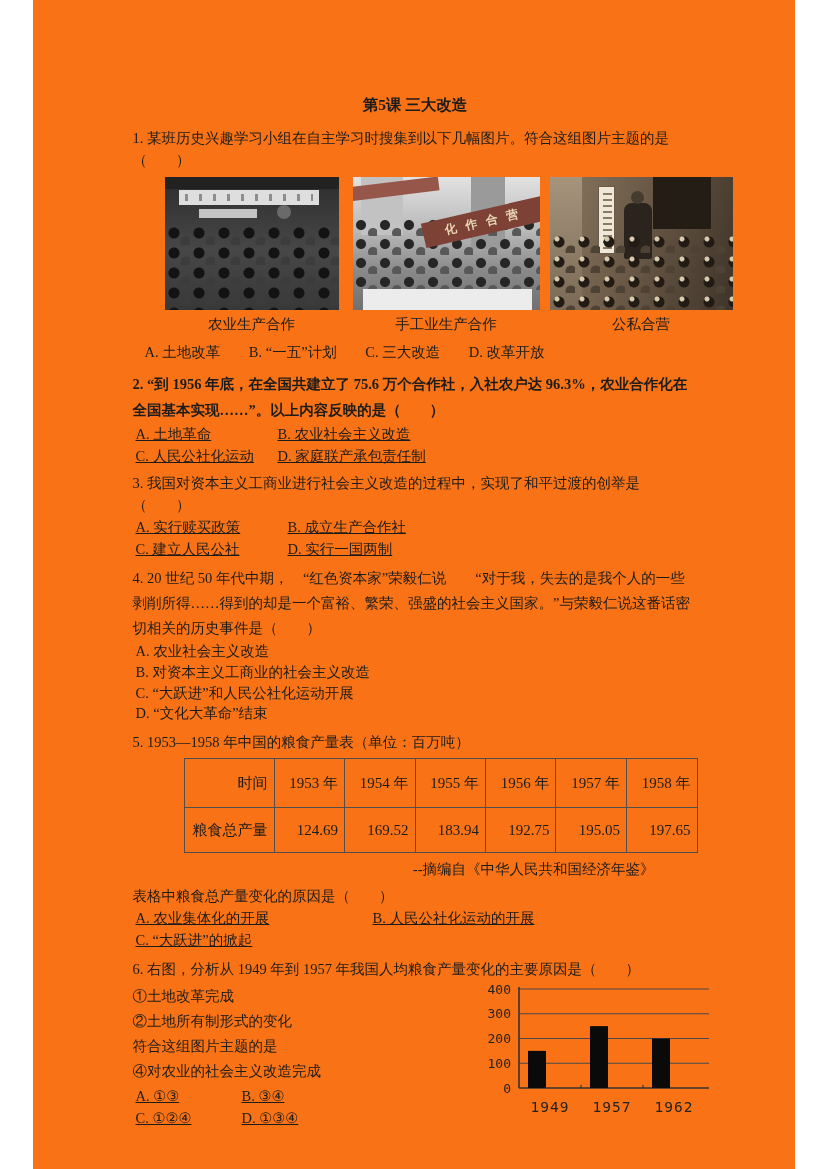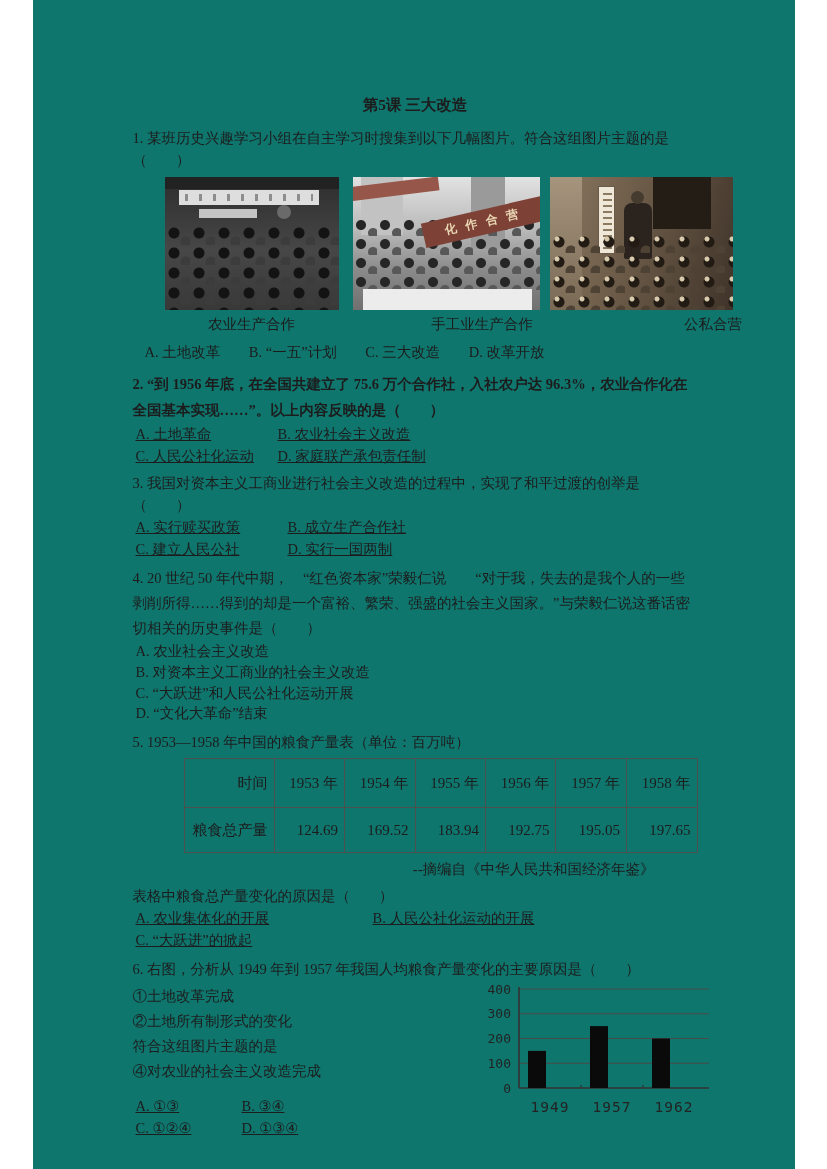--- a/index.html
+++ b/index.html
@@ -1,19 +1,19 @@
 <!DOCTYPE html>
 <html><head>
 <meta charset="utf-8">
 <style>
   * { margin:0; padding:0; box-sizing:border-box; }
   html,body { background:#ffffff; }
   .page {
     position:relative; width:762px; height:1169px; margin:0 auto;
-    background:#0f766e; overflow:hidden;
+    background:#f97316; overflow:hidden;
     font-family:"Liberation Serif","DejaVu Serif",serif;
     color:#1c1c1c; font-size:14.5px; line-height:22px;
   }
   .content { padding:94px 97px 0 100px; }
   h1.title { font-size:15.5px; font-weight:bold; text-align:center; line-height:22px; }
   p.stem { margin-top:11px; }
   p.stem.multi { line-height:26px; }
   
   .photos { display:flex; margin:6px 0 0 32px; }
   .photo { position:relative; height:133px; overflow:hidden; flex:0 0 auto; }
@@ -51,21 +51,21 @@
     text-align:center; line-height:25px; font-weight:bold; }
   .p2-table { position:absolute; bottom:0; left:10px; right:8px; height:21px; background:#ececec; }
   .p3-pillar { position:absolute; top:0; left:0; width:32px; height:100%; background:linear-gradient(#a6947d,#7a6a55); }
   .p3-door { position:absolute; top:0; right:22px; width:58px; height:52px; background:#241d16; }
   .p3-plaque { position:absolute; top:9px; left:48px; width:17px; height:68px; background:#efe8d8; border:1px solid #6b5a47;
     background-image:repeating-linear-gradient(#8a7a62 0 2px, rgba(0,0,0,0) 2px 6px);
     background-position:4px 6px; background-size:9px 56px; background-repeat:no-repeat; }
   .p3-figure { position:absolute; top:26px; left:74px; width:28px; height:56px; background:#2b241e; border-radius:8px 8px 2px 2px; }
   .p3-fhead { position:absolute; top:14px; left:81px; width:13px; height:13px; border-radius:50%; background:#463b2f; }
   
-  .captions { display:flex; margin:3px 0 0 32px; font-size:14.5px;gap:36px; }
+  .captions { display:flex; margin:3px 0 0 32px; font-size:14.5px; }
   .captions span { display:block; text-align:center; flex:0 0 auto; }
   .cap1 { width:174px; margin-right:14px; }
   .cap2 { width:187px; margin-right:10px; }
   .cap3 { width:183px; }
   .optline { margin-top:6px; padding-left:12px; }
   .optline span { display:inline-block; margin-right:25px; }
   .grid2 { display:grid; line-height:22px; padding-left:3px;text-decoration:underline; }
   .q2g { grid-template-columns:142px auto; }
   .q3g { grid-template-columns:152px auto; }
   .q5g { grid-template-columns:237px auto; }
@@ -76,21 +76,21 @@
   table.grain td { border:1.6px solid #4f4f4f; font-size:15px; text-align:right; padding:0 6px; }
   table.grain tr:first-child td { height:49px; }
   table.grain tr:last-child td  { height:45px; }
   td.rowhead { width:92px; text-align:left; padding-left:11px; }
   td.yearcol { width:71px; }
   p.source { margin-top:5px; text-align:right; padding-right:43px; }
   
   .q6row { display:flex; margin-top:4px; }
   .q6left { width:340px; flex:0 0 auto; }
   .q6left .item { line-height:24.8px; }
-  .q6left .grid2 { margin-top:12px; }
+  .q6left .grid2 { margin-top:2px; }
   .q6chart { flex:1; padding-top:0px; }
   .ctick { font-family:"DejaVu Sans Mono","Liberation Mono",monospace; font-size:13px; fill:#222; }
   .cxlab { font-family:"DejaVu Sans Mono","Liberation Mono",monospace; font-size:14.5px; fill:#222; letter-spacing:1px; }
 </style>
 </head>
 <body>
 
 <div class="page">
   <div class="content">
 

